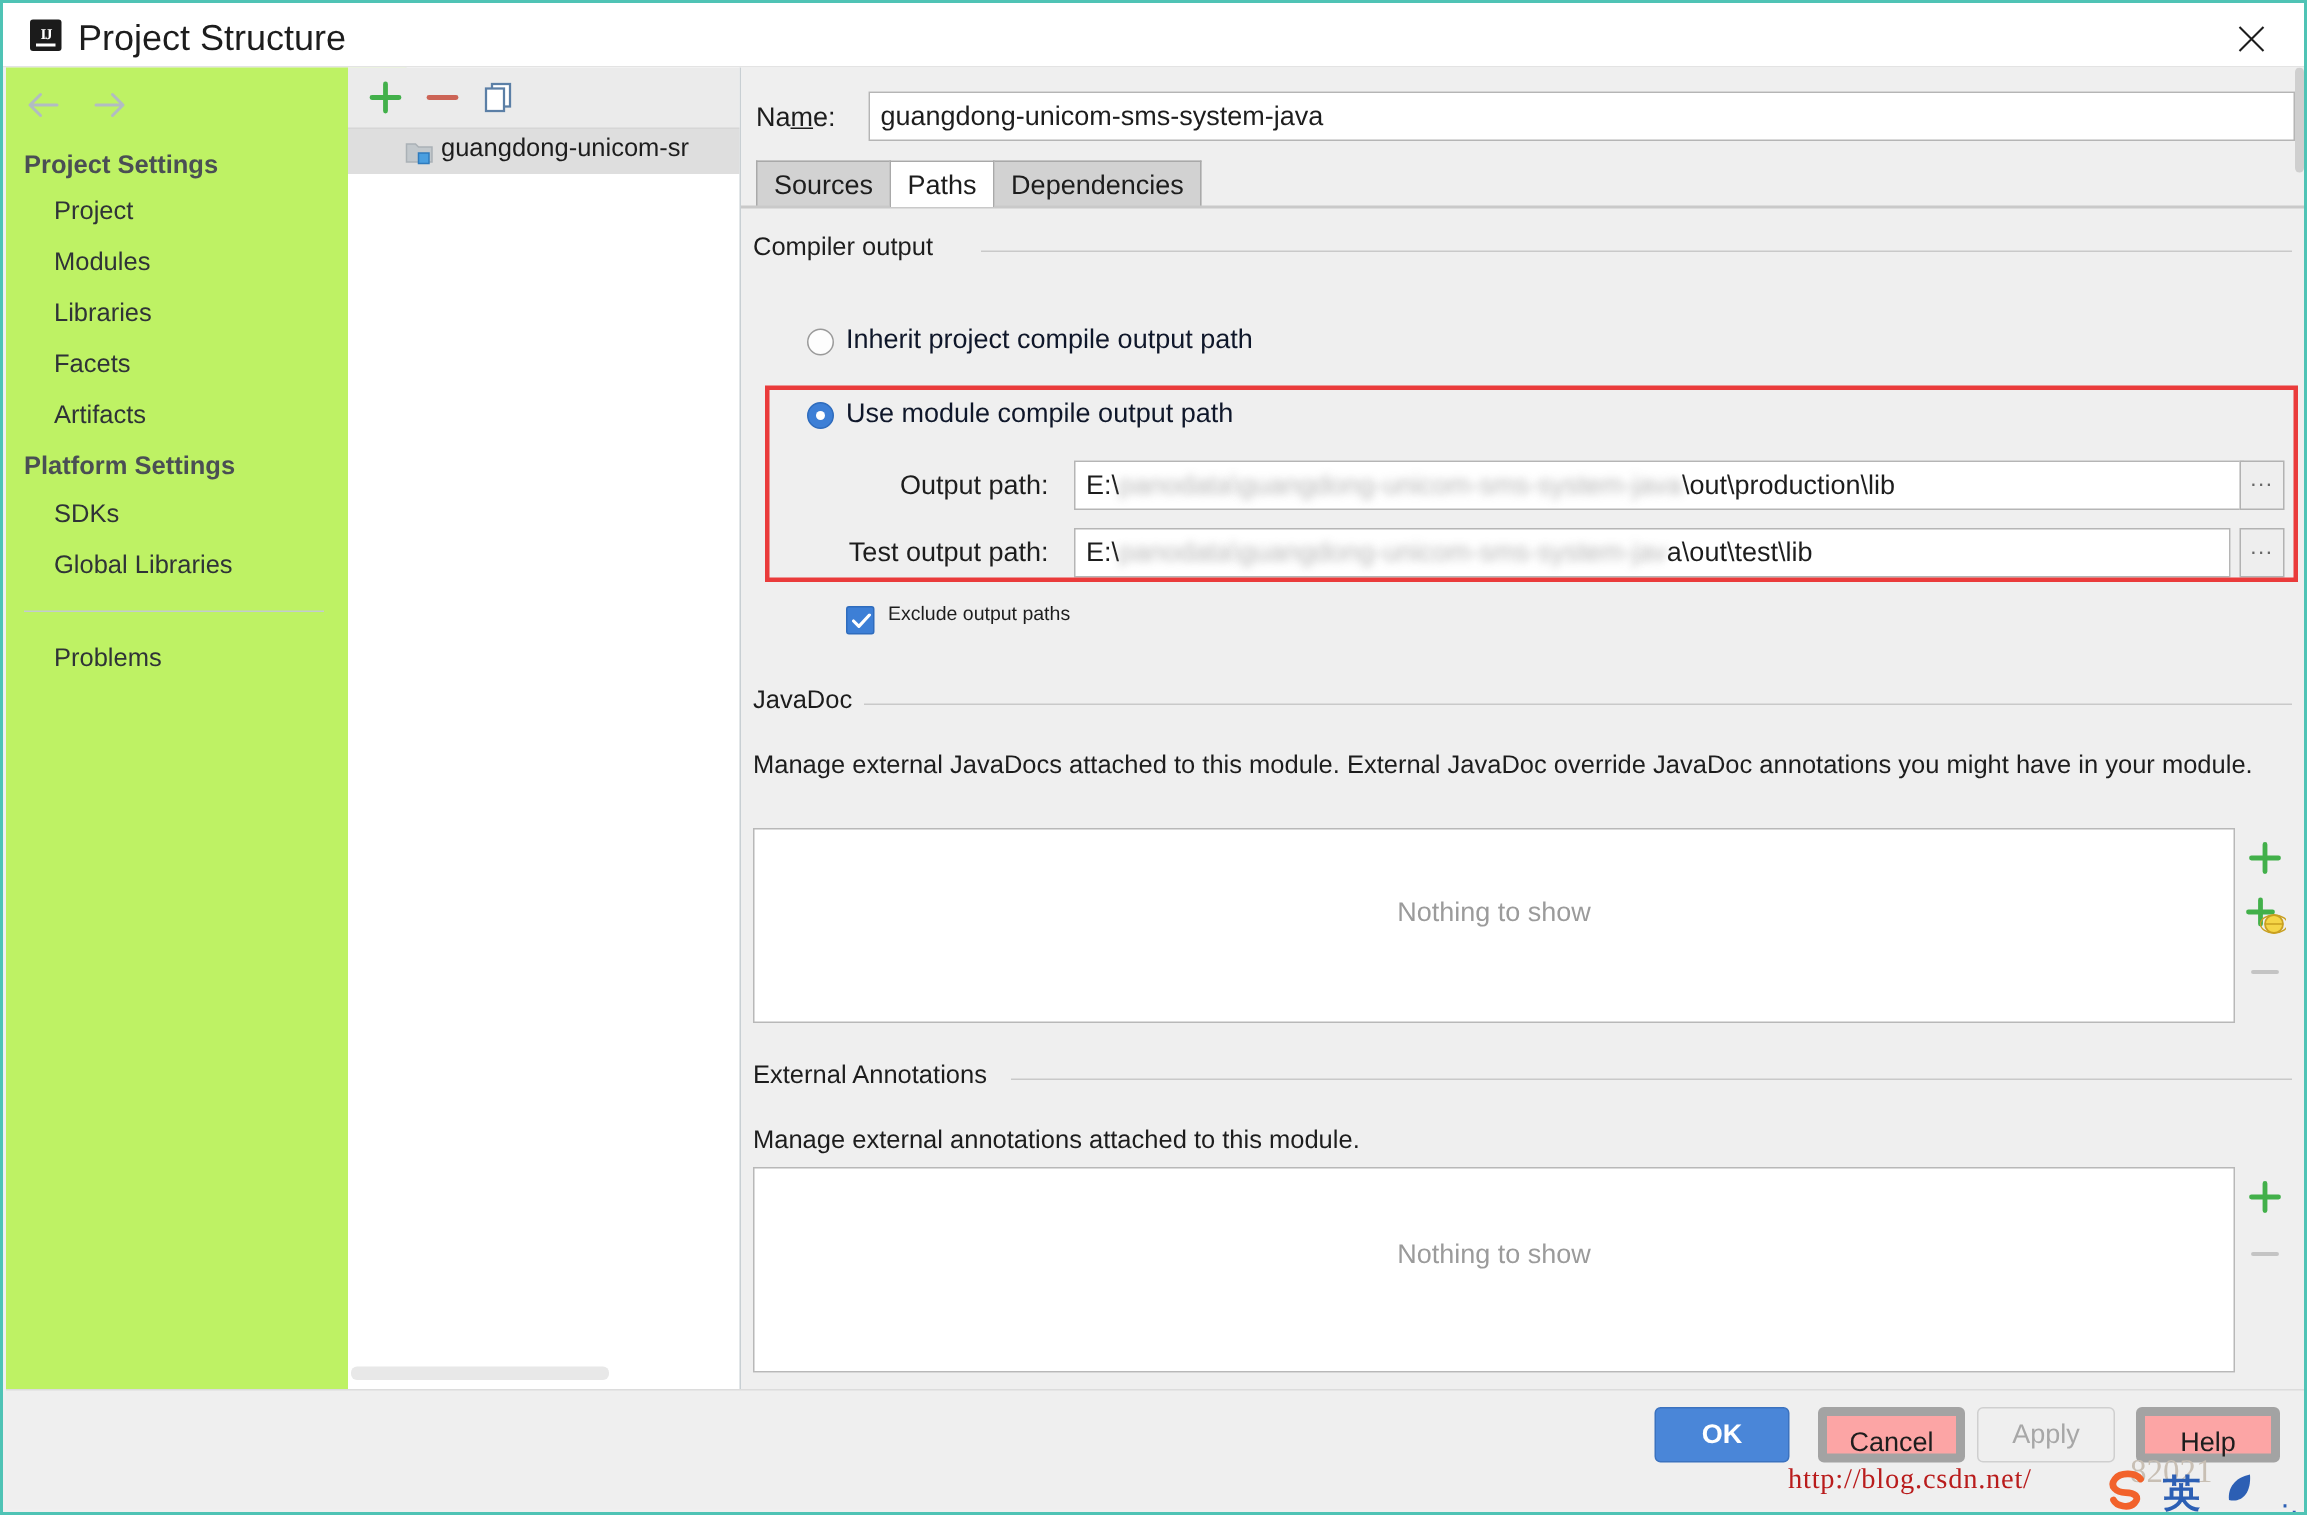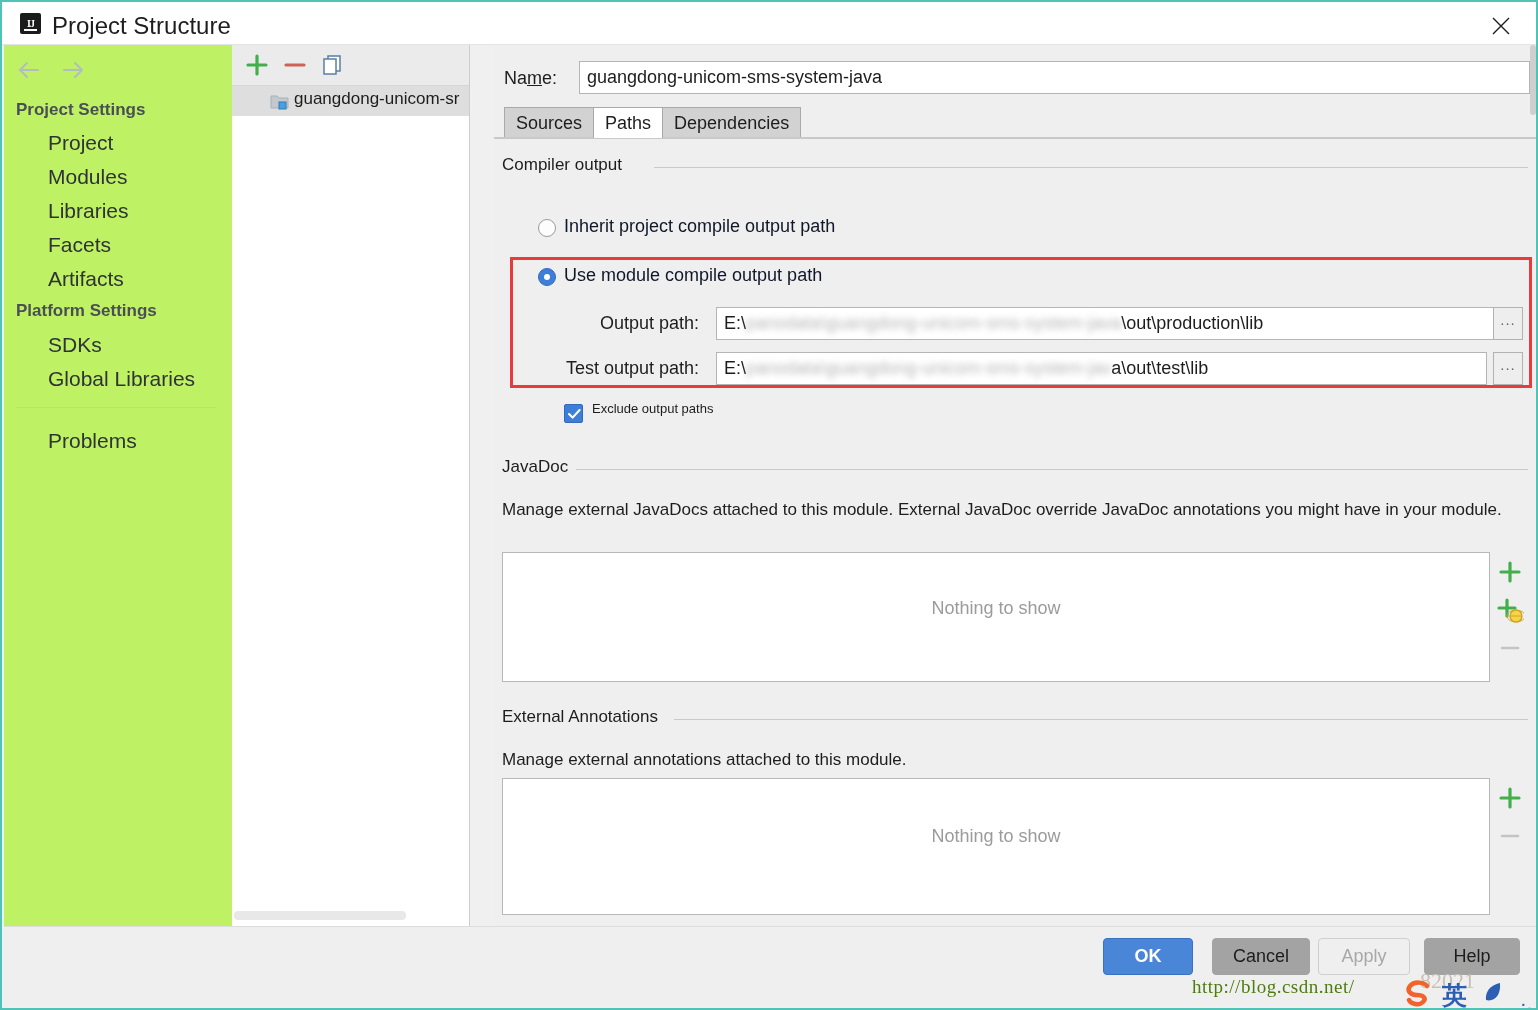--- a/index.html
+++ b/index.html
@@ -85,39 +85,39 @@
   .sb-group {
     position: absolute;
     left: 12px;
     font-size: 17px;
     font-weight: bold;
     color: #4a4f54;
     white-space: nowrap;
   }
   .sb-item {
     position: absolute;
-    left: 44px;
-    font-size: 21px;
+    left: 32px;
+    font-size: 17px;
     color: #2f3337;
     white-space: nowrap;
     cursor: default;
   }
   .sb-divider {
     position: absolute;
     left: 12px;
     width: 200px;
     height: 1px;
     background: #c3cbd0;
   }
 
   
   .tree-panel {
     position: absolute;
     left: 230px; top: 43px;
-    width: 238px; height: 883px;
+    width: 262px; height: 883px;
     background: #ffffff;
     border-right: 1px solid #c8cfd3;
     box-sizing: border-box;
   }
   .tree-toolbar {
     position: absolute;
     left: 0; top: 0;
     width: 100%; height: 41px;
     background: #ebebeb;
     border-bottom: 1px solid #d6d6d6;
@@ -390,42 +390,42 @@
   .btn {
     position: absolute;
     top: 11px;
     height: 37px;
     font-size: 18px;
     border-radius: 4px;
     cursor: pointer;
     box-sizing: border-box;
     text-align: center;
     line-height: 35px;
-    background: #a3a3a3;
-    border: 1px solid #a3a3a3;
+    background: #fca5a5;
+    border: 6px solid #a3a3a3;
     color: #1d1d1d;
   }
   .btn.primary {
     background: #4a86d8;
     border: 1px solid #3b72bf;
     color: #ffffff;
     font-weight: bold;
   }
   .btn.disabled {
     color: #a7a7a7;
     border: 1px solid #cfcfcf;
     background: #efefef;
     cursor: default;
   }
 
   .watermark {
     position: absolute;
     left: 1190px; top: 974px;
     font-size: 19px;
-    color: #4d7c0f;
+    color: #b91c1c;
     font-family: "Liberation Serif", serif;
     letter-spacing: .5px;
     white-space: nowrap;
     z-index: 1;
   }
   .watermark2 {
     position: absolute;
     left: 1418px; top: 966px;
     font-size: 22px;
     color: #c8bfb4;

